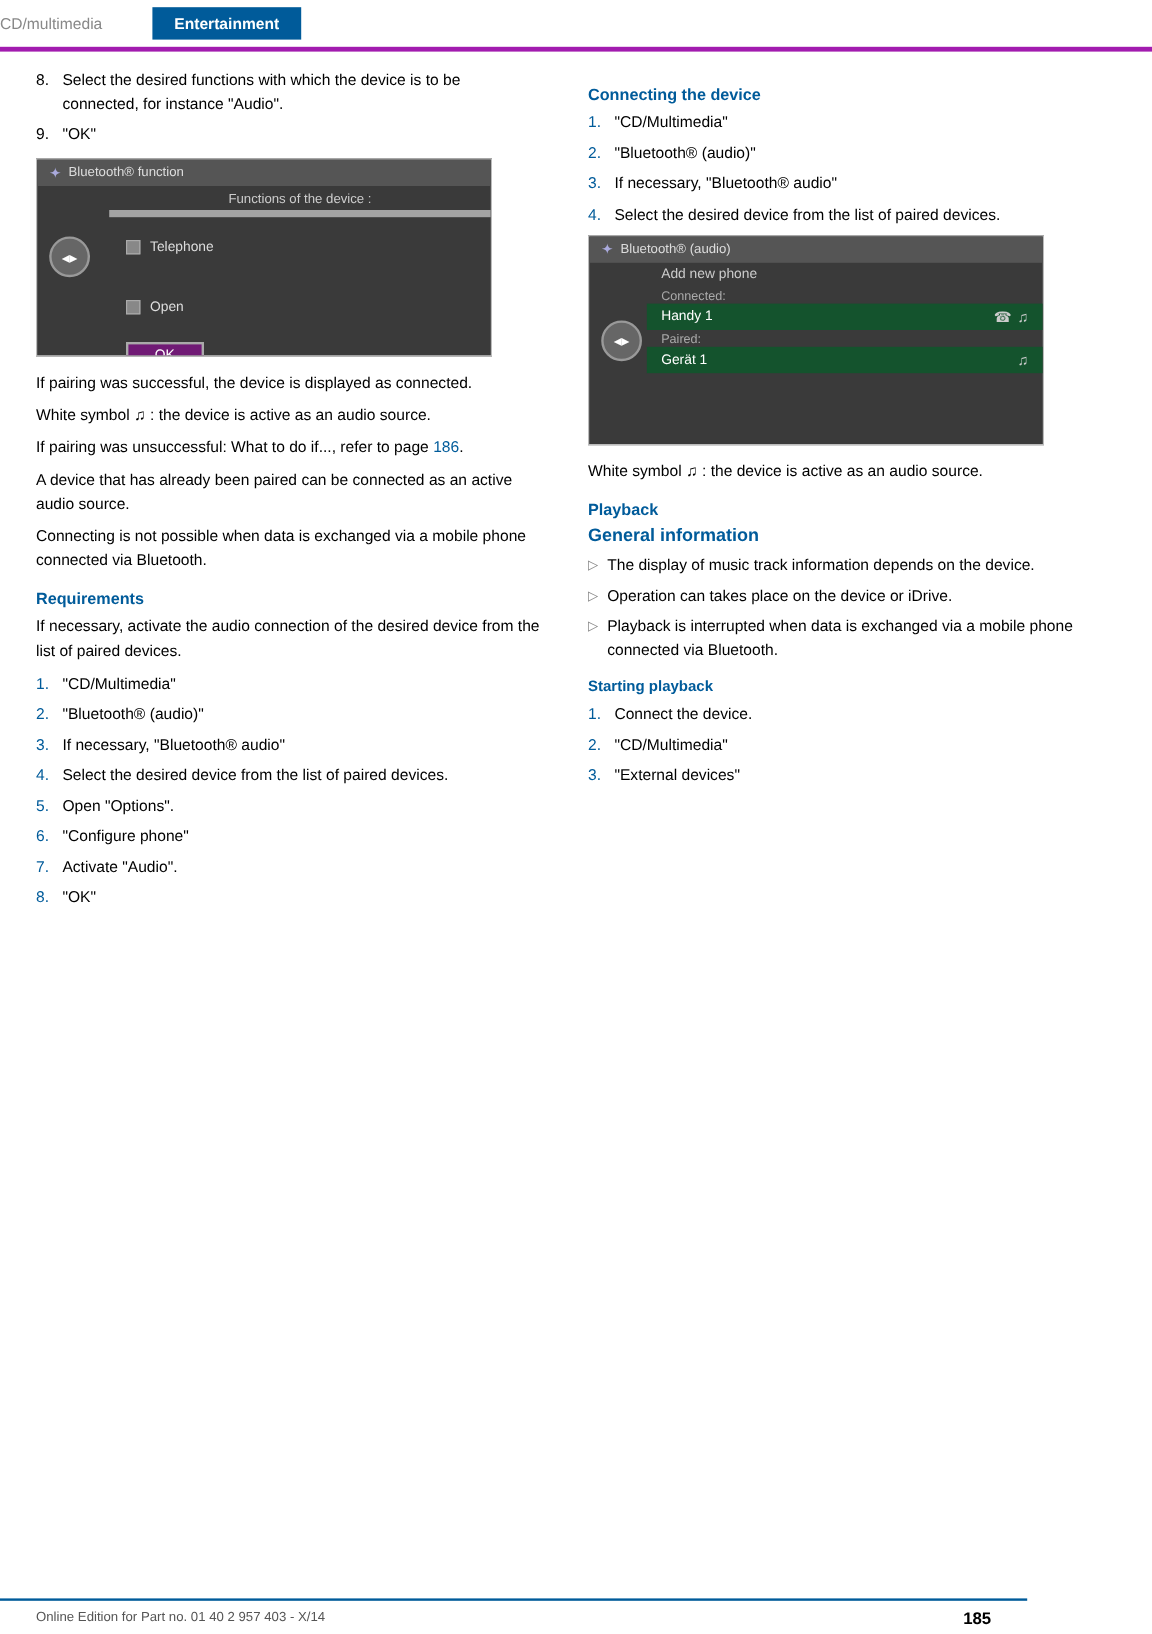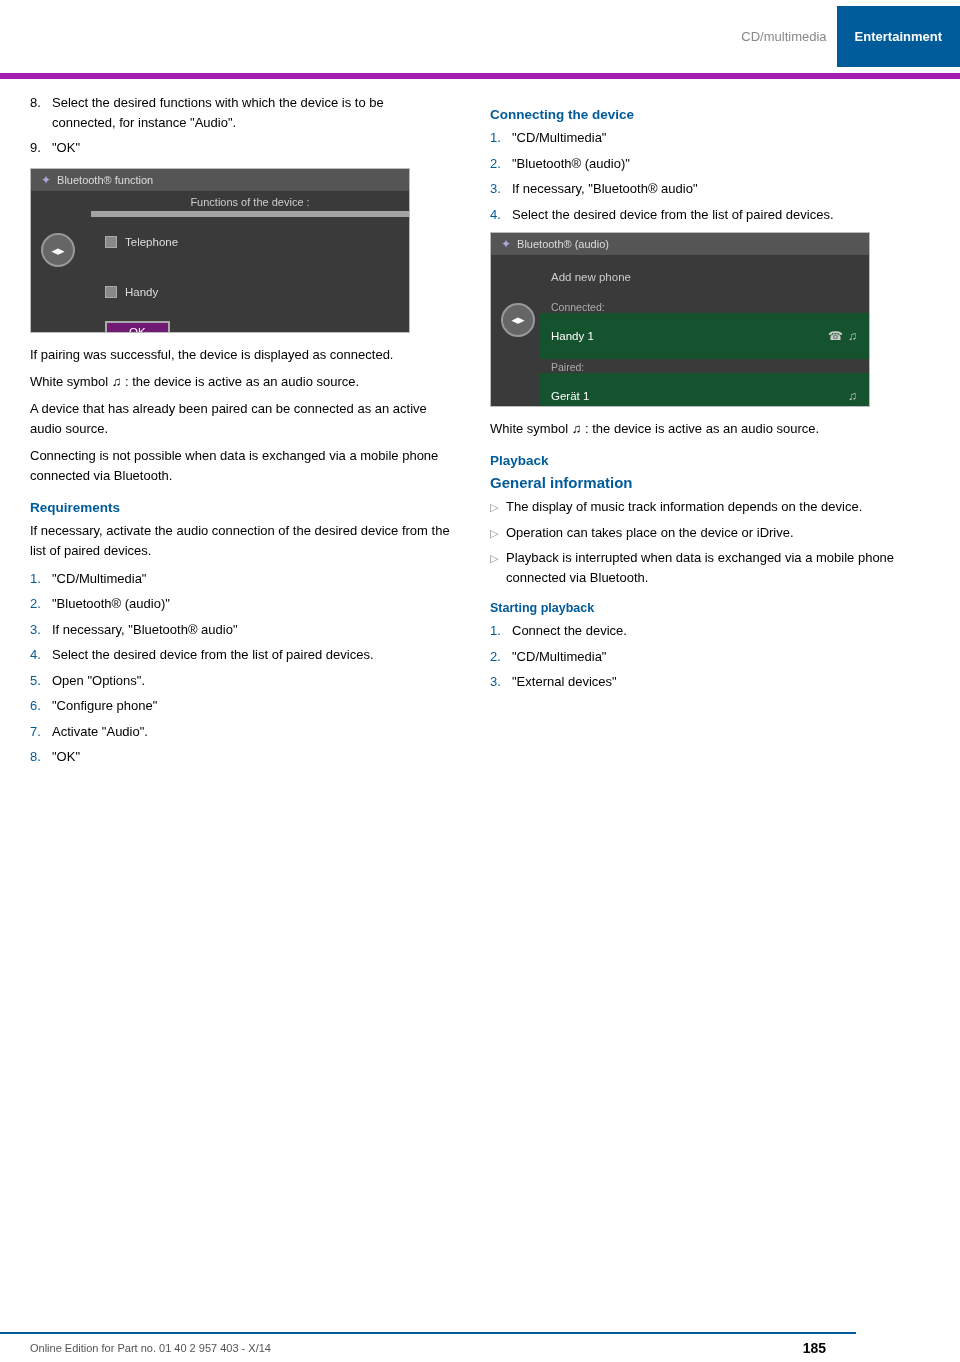--- a/index.html
+++ b/index.html
@@ -8,35 +8,35 @@
       font-size: 13px;
       background: #fff;
       color: #000;
       width: 960px;
       min-height: 1362px;
     }
 
     
     .header {
       display: flex;
-      justify-content: flex-end;
       align-items: center;
-      border-bottom: 6px solid #a21caf;
+      border-bottom: 4px solid #a21caf;
       padding: 6px 0;
       margin-bottom: 4px;
+      gap: 32px;
     }
     .header-cd {
       color: #888;
       font-size: 13px;
       margin-right: 10px;
     }
     .header-entertainment {
       background: #005b9a;
       color: #fff;
-      padding: 23px 18px;
+      padding: 6px 18px;
       font-size: 13px;
       font-weight: bold;
     }
 
     
     .content {
       display: flex;
       padding: 10px 0;
     }
     .left-col {
@@ -170,21 +170,21 @@
       justify-content: center;
       color: #fff;
       font-size: 13px;
     }
     .ss-content {
       padding-left: 50px;
     }
 
     
     .ss-list-item {
-      padding: 16px 12px;
+      padding: 4px 12px;
       color: #ccc;
       font-size: 11.5px;
     }
     .ss-list-item.highlighted {
       background: #14532d;
       color: #fff;
       display: flex;
       justify-content: space-between;
       align-items: center;
     }
@@ -274,29 +274,32 @@
           </div>
         </div>
         <div class="ss-content" style="padding-left:10px; flex:1;">
           <div class="ss-subtitle">Functions of the device :</div>
           <div class="ss-row">
             <span class="checkbox checked"></span>
             <span>Telephone</span>
           </div>
           <div class="ss-row">
             <span class="checkbox checked"></span>
-            <span>Handy</span>
+            <span>Open</span>
           </div>
           <div class="ss-ok-btn">OK</div>
         </div>
       </div>
     </div>
 
     <p class="para">If pairing was successful, the device is displayed as connected.</p>
     <p class="para">White symbol  ♫ : the device is active as an audio source.</p>
+    <p class="para">
+      <span>If pairing was unsuccessful: What to do if..., refer to page </span><span class="blue-link">186</span><span>.</span>
+    </p>
 
     <p class="para">A device that has already been paired can be connected as an active audio source.</p>
     <p class="para">Connecting is not possible when data is exchanged via a mobile phone connected via Bluetooth.</p>
 
     <div class="section-heading">Requirements</div>
     <p class="para">If necessary, activate the audio connection of the desired device from the list of paired devices.</p>
 
     <div id="req-steps">
         <div class="step">
           <span class="step-num blue">1.</span>

